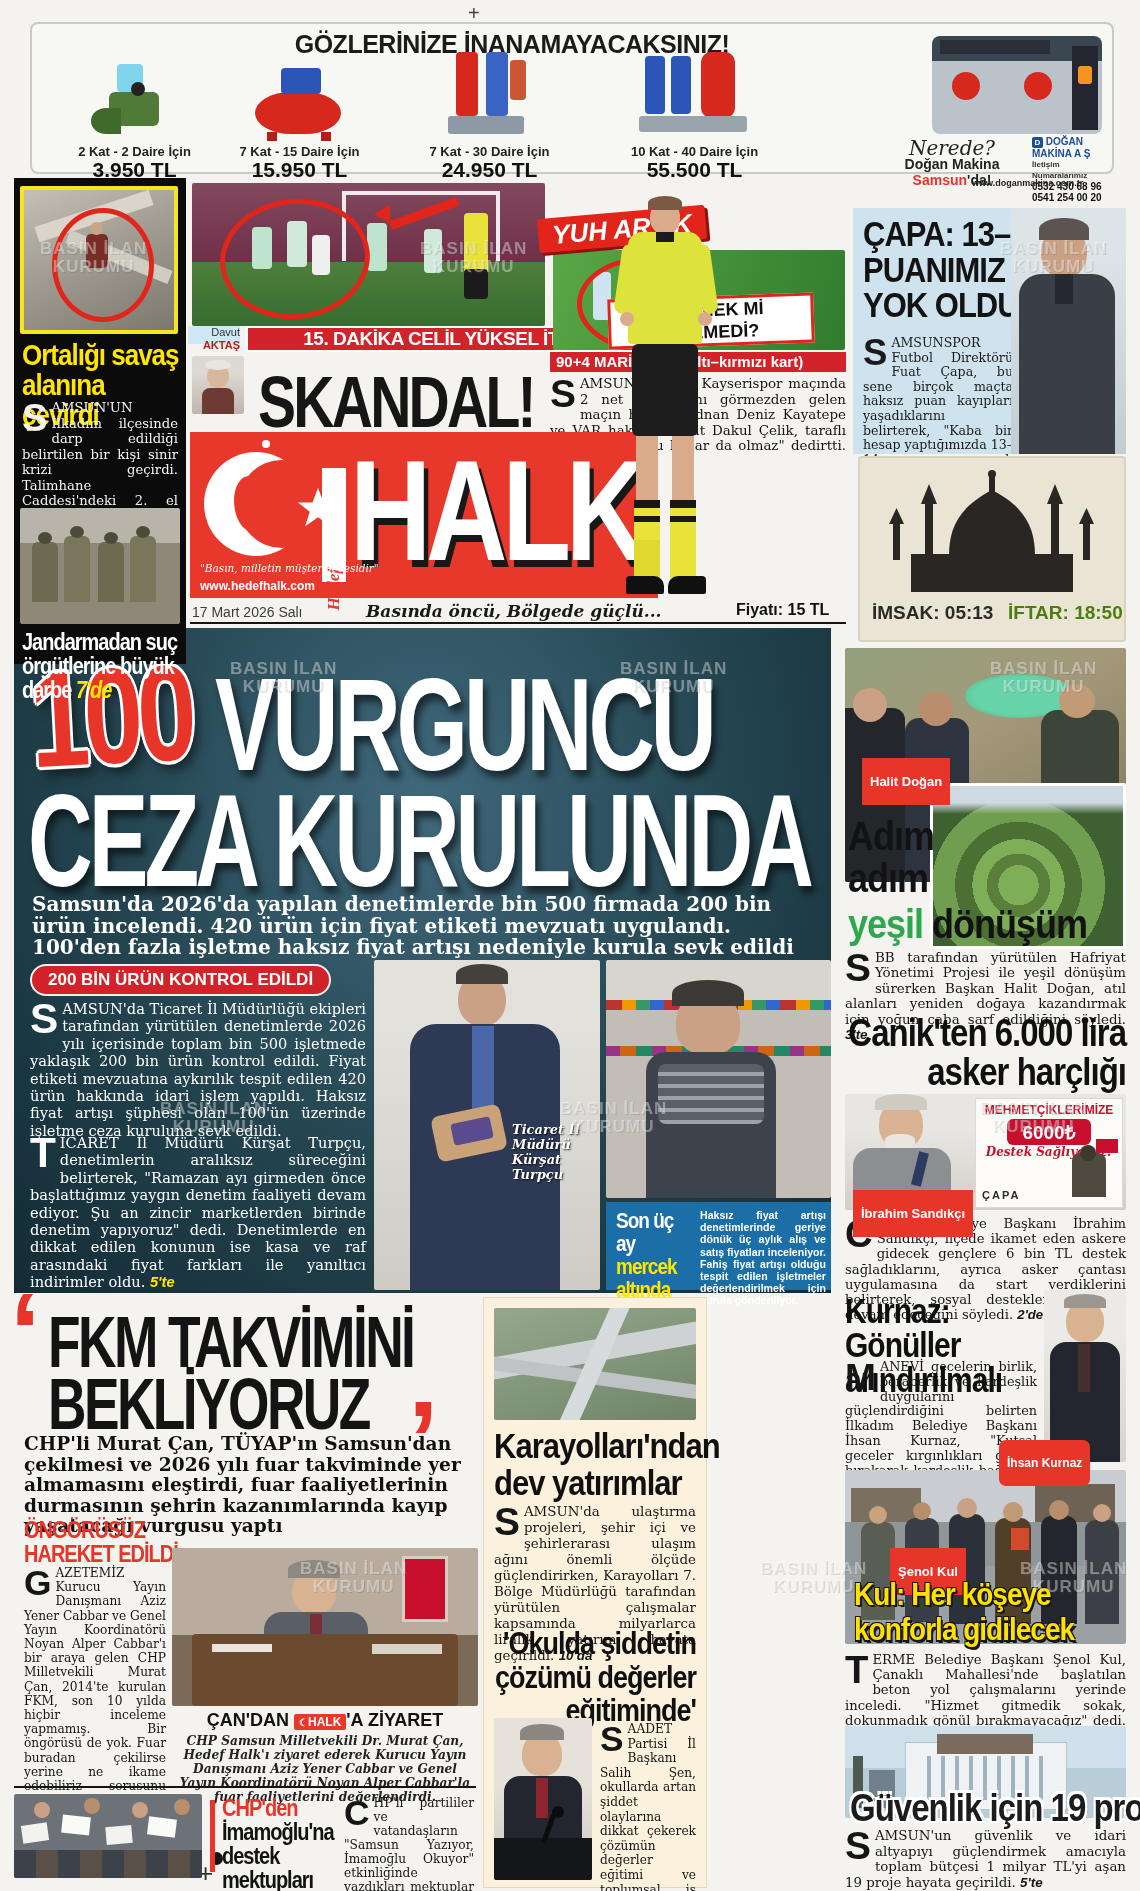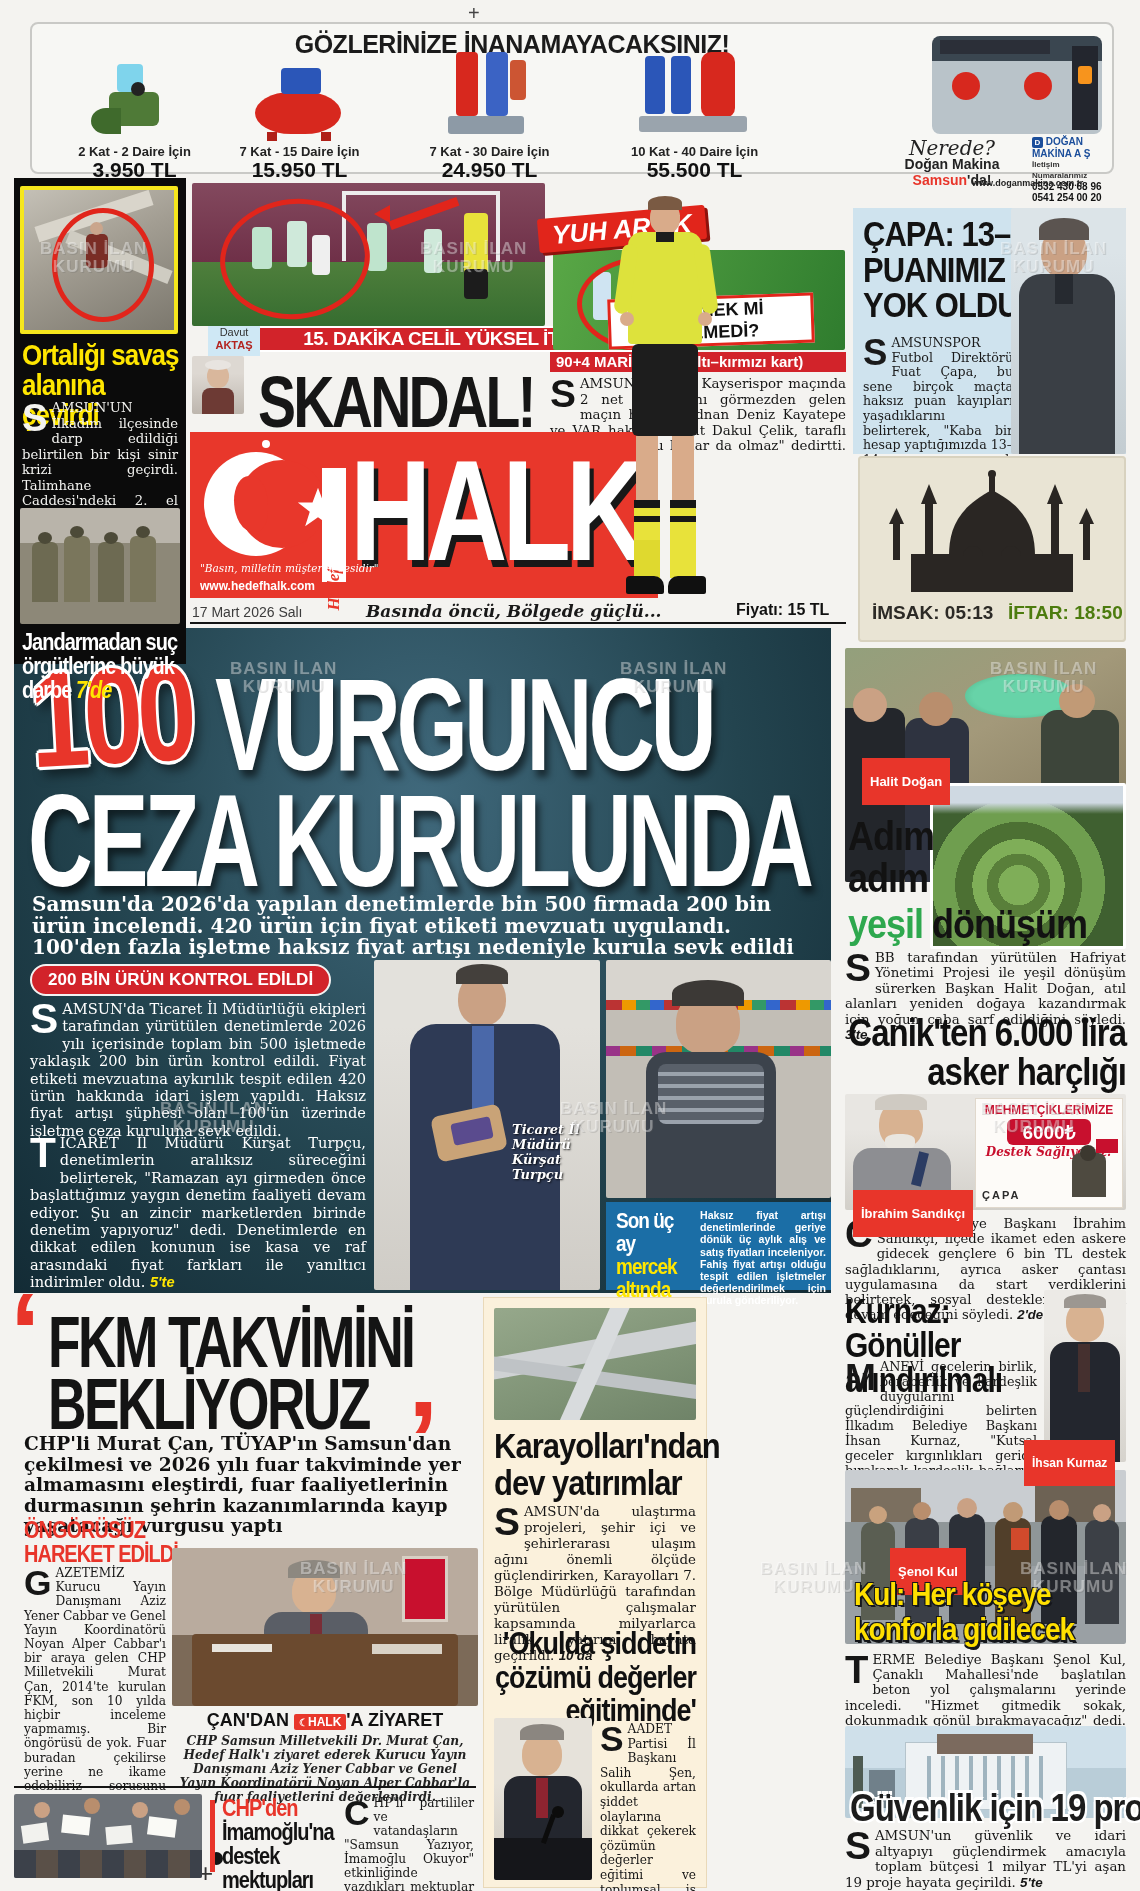--- a/index.html
+++ b/index.html
@@ -147,21 +147,21 @@
   <div class="plr" style="left:175px;top:40px;width:20px;height:48px;background:#bfe4cd;"></div>
   <div class="plr" style="left:232px;top:46px;width:18px;height:44px;background:#cfe9da;"></div>
   <div class="plr" style="left:272px;top:30px;width:24px;height:62px;background:#e8e23a;"></div>
   <div class="plr" style="left:272px;top:86px;width:24px;height:30px;background:#1c1c1c;"></div>
   <div class="redring" style="left:28px;top:16px;width:140px;height:110px;transform:rotate(-6deg);"></div>
   <div class="abs" style="left:196px;top:26px;width:72px;height:9px;background:#e1251b;transform:rotate(160deg);"></div>
   <div class="abs" style="left:182px;top:22px;width:0;height:0;border-right:16px solid #e1251b;border-top:9px solid transparent;border-bottom:9px solid transparent;"></div>
 </div>
 <div class="abs" style="left:246px;top:326px;width:404px;height:26px;background:#d2232a;border:2px solid #fff;box-sizing:border-box;
             color:#fff;font-weight:bold;font-size:19px;text-align:center;line-height:22px;letter-spacing:-0.5px;">15. DAKİKA CELİL YÜKSEL İTİLDİ</div>
-<div class="abs" style="left:208px;top:326px;width:52px;height:30px;background:#cfe8f5;text-align:center;font-size:11px;line-height:13px;color:#333;">
+<div class="abs" style="left:188px;top:326px;width:52px;height:18px;background:#cfe8f5;text-align:right;font-size:11px;line-height:13px;color:#333;">
   <span>Davut</span><br>
   <b style="color:#b3231f;">AKTAŞ</b>
 </div>
 <div class="ph" style="left:192px;top:356px;width:52px;height:58px;background:linear-gradient(180deg,#ddd8d2 0 30%,#bdb6ae 100%);">
   <div class="abs" style="left:15px;top:8px;width:22px;height:24px;background:#d9b79c;border-radius:50% 50% 45% 45%;"></div>
   <div class="abs" style="left:13px;top:4px;width:26px;height:10px;background:#e8e4e0;border-radius:50%;"></div>
   <div class="abs" style="left:10px;top:32px;width:32px;height:26px;background:#6d3a34;border-radius:8px 8px 0 0;"></div>
 </div>
 <div class="abs cond" style="left:258px;top:360px;font-size:62px;font-weight:bold;color:#161616;letter-spacing:-3px;transform:scale(.92,1.18);">SKANDAL!</div>
 
@@ -366,21 +366,21 @@
 
 <div class="abs cond" style="left:845px;top:1294px;width:200px;font-size:30px;line-height:30px;font-weight:bold;color:#0f0f0f;letter-spacing:-1px;">
   <span>Kurnaz: Gönüller</span><br><span>arındırılmalı</span>
 </div>
 <div class="ph" style="left:1044px;top:1290px;width:82px;height:172px;background:linear-gradient(180deg,#eceae6 0 25%,#d6d3cd 100%);">
   <div class="abs" style="left:22px;top:10px;width:38px;height:42px;background:#d8b291;border-radius:50% 50% 44% 44%;"></div>
   <div class="abs" style="left:20px;top:4px;width:42px;height:14px;background:#9c9791;border-radius:50% 50% 0 0;"></div>
   <div class="abs" style="left:6px;top:52px;width:70px;height:120px;background:#23262e;border-radius:16px 16px 0 0;"></div>
   <div class="abs" style="left:34px;top:54px;width:12px;height:48px;background:#45302f;"></div>
 </div>
-<div class="lbl" style="left:1024px;top:1440px;z-index:4;font-size:12px;">İhsan Kurnaz</div>
+<div class="lbl" style="left:999px;top:1440px;z-index:4;font-size:12px;border-radius:7px;">İhsan Kurnaz</div>
 <p class="abs serif just drop" style="left:845px;top:1360px;width:192px;margin:0;font-size:12.8px;line-height:14.8px;color:#161616;">
   <span>MANEVİ gecelerin birlik, beraberlik ve kardeşlik duygularını güçlendirdiğini belirten İlkadım Belediye Başkanı İhsan Kurnaz, "Kutsal geceler kırgınlıkları geride bırakarak kardeşlik bağlarını güçlendirmek için önemli bir fırsat" dedi.</span> <span class="pr">2'de</span>
 </p>
 
 <div class="ph" style="left:845px;top:1470px;width:281px;height:174px;
             background:linear-gradient(180deg,#c9cdd1 0 30%,#8f9698 30% 55%,#9aa0a4 55% 100%);">
   <div class="abs" style="left:6px;top:18px;width:70px;height:34px;background:#7b6f5f;"></div>
   <div class="abs" style="left:190px;top:14px;width:80px;height:38px;background:#6d6254;"></div>
   <div class="abs" style="left:16px;top:52px;width:34px;height:98px;background:#5a5e52;border-radius:10px 10px 0 0;"></div>
   <div class="abs" style="left:60px;top:48px;width:34px;height:104px;background:#3a3e46;border-radius:10px 10px 0 0;"></div>

